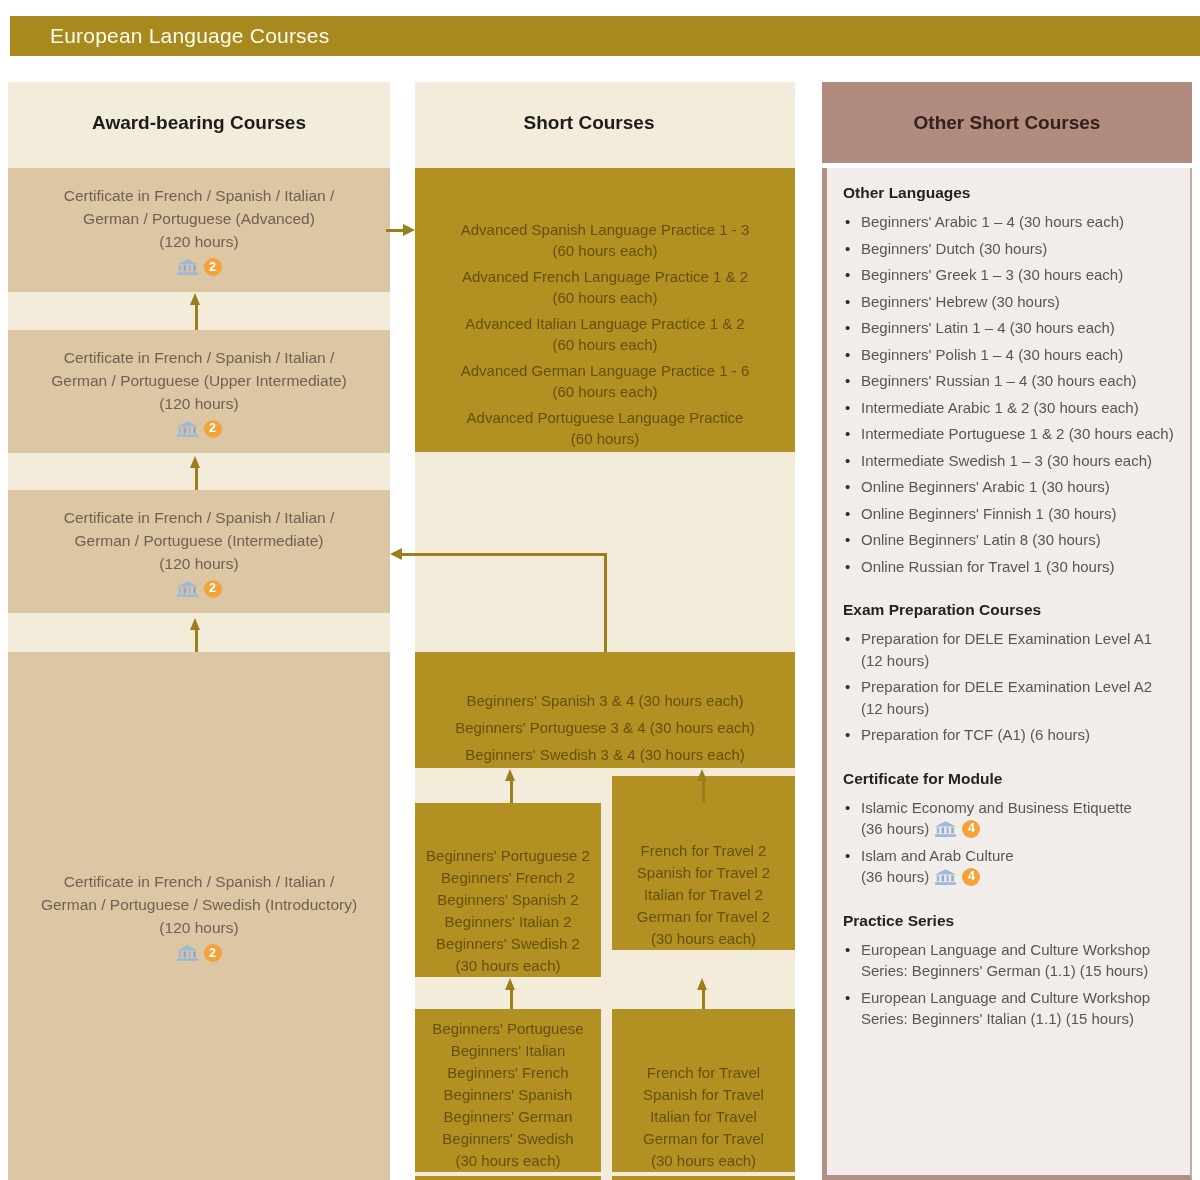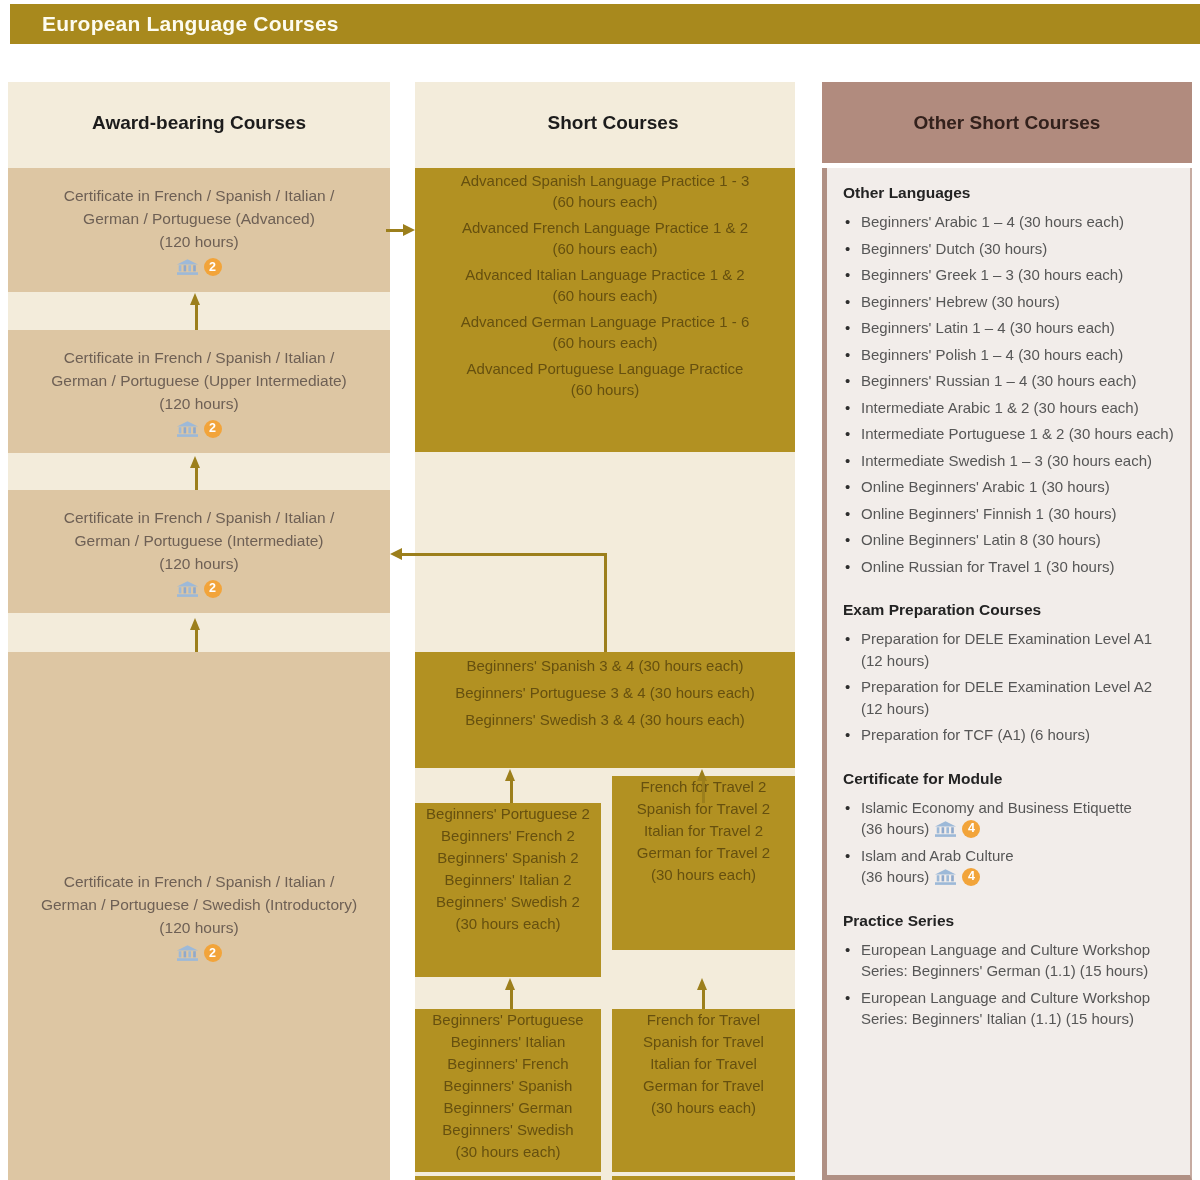--- a/index.html
+++ b/index.html
@@ -1,41 +1,41 @@
 <!DOCTYPE html>
 <html><head>
 <meta charset="utf-8">
 <style>
   html,body{margin:0;padding:0;background:#fff;}
   .stage{position:relative;width:1200px;height:1180px;background:#ffffff;
          font-family:"Liberation Sans",sans-serif;overflow:hidden;}
 
   
-  .titlebar{position:absolute;left:10px;top:4px;width:1190px;height:40px;background:#a8891d;
-            color:#fdfcf0;font-size:21px;font-weight:bold;display:flex;align-items:center;
-            padding-left:32px;box-sizing:border-box;letter-spacing:.2px;}
+  .titlebar{position:absolute;left:10px;top:16px;width:1190px;height:40px;background:#a8891d;
+            color:#fdfcf0;font-size:21px;font-weight:normal;display:flex;align-items:center;
+            padding-left:40px;box-sizing:border-box;letter-spacing:.2px;}
 
   
   .colbg{position:absolute;background:#f3ecdb;}
   #bgAward{left:8px;top:82px;width:382px;height:1098px;}
   #bgShort{left:415px;top:82px;width:380px;height:1098px;}
 
   
   .colheader{position:absolute;height:81px;display:flex;align-items:center;justify-content:center;
              font-weight:bold;font-size:19px;color:#1c1c1c;text-align:center;}
   #hdrAward{left:8px;top:82px;width:382px;}
-  #hdrShort{left:415px;top:82px;width:348px;padding-left:24px;}
+  #hdrShort{left:415px;top:82px;width:348px;}
   #hdrOther{left:822px;top:82px;width:370px;background:#b18b7e;color:#33211c;}
 
   
   .tanbox{position:absolute;left:8px;width:382px;background:#ddc6a3;color:#6e6055;
           display:flex;flex-direction:column;align-items:center;justify-content:center;
           text-align:center;font-size:15.5px;line-height:23px;}
   .goldbox{position:absolute;background:#b29122;color:#66500f;
-           display:flex;flex-direction:column;align-items:center;justify-content:flex-start;
+           display:flex;flex-direction:column;align-items:center;justify-content:flex-end;
            text-align:center;font-size:15px;line-height:22px;}
   .course{margin:3px 0;line-height:20.5px;}
 
   
   .badge-row{display:flex;align-items:center;gap:6px;margin-top:5px;}
   .num-badge{display:inline-flex;align-items:center;justify-content:center;width:18px;height:18px;
              border-radius:50%;background:#f2a43a;color:#fff;font-size:12.5px;font-weight:bold;}
   .inst-icon{display:inline-flex;align-items:center;}
 
   

